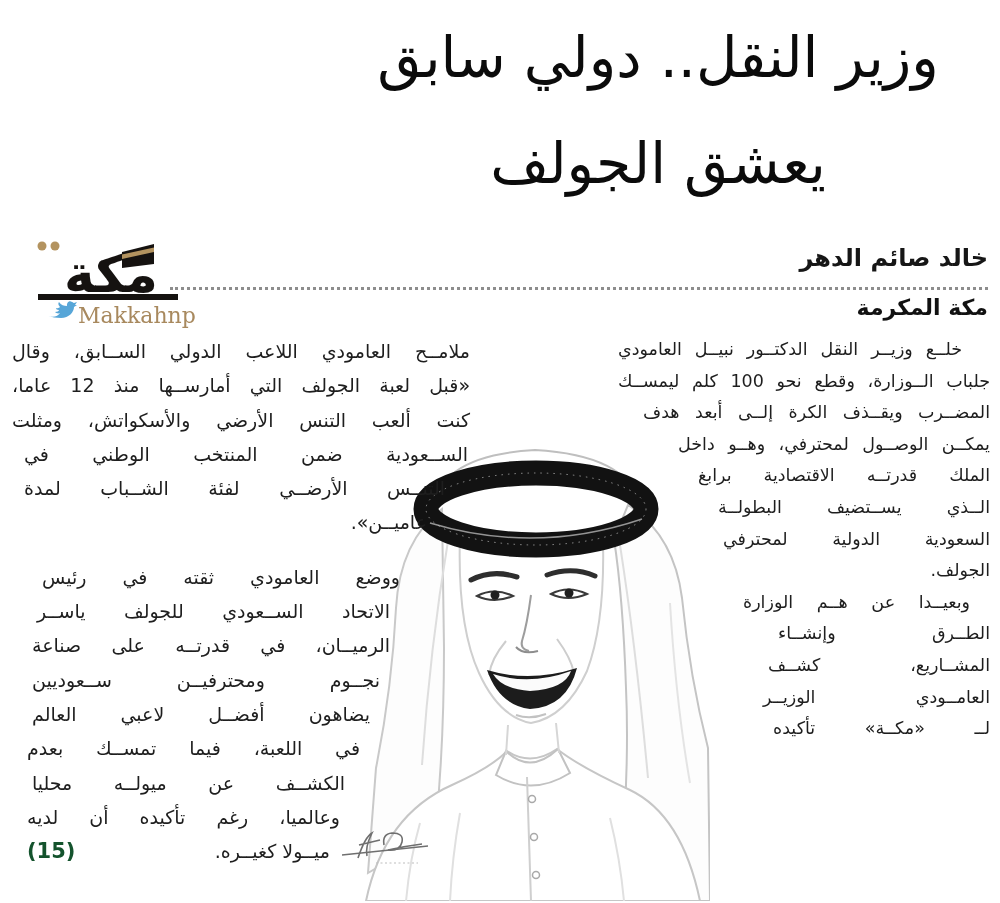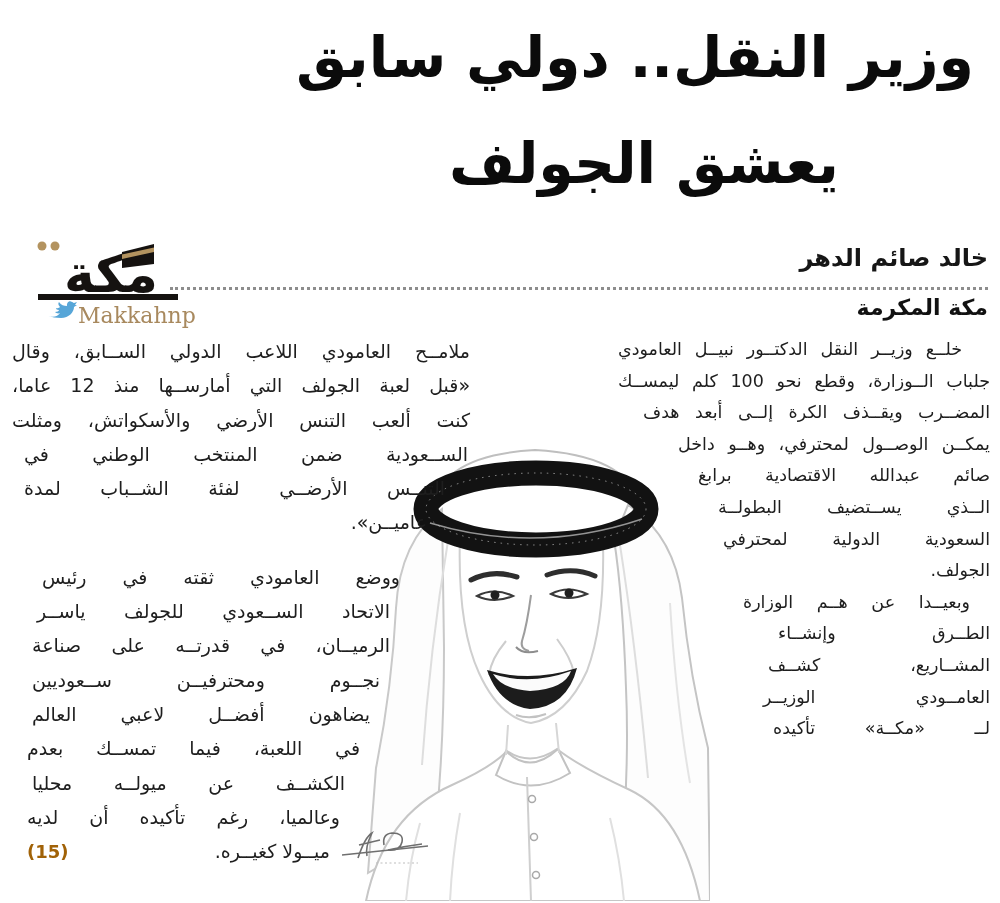--- a/index.html
+++ b/index.html
@@ -1,37 +1,37 @@
 <!DOCTYPE html>
 <html lang="ar" dir="rtl"><head>
 <meta charset="utf-8">
 <style>
   html,body{margin:0;padding:0;background:#fff;}
   .page{position:relative;width:1000px;height:903px;background:#ffffff;overflow:hidden;
         font-family:"DejaVu Sans",sans-serif;direction:rtl;color:#1d1d1d;}
   
-  .headline{position:absolute;top:4px;right:26px;width:660px;text-align:center;
-            font-weight:bold;color:#0b0b0b;}
+  .headline{position:absolute;top:4px;right:12px;width:660px;text-align:center;
+            font-weight:normal;color:#0b0b0b;}
   .headline .hl{font-size:57px;line-height:106px;white-space:nowrap;}
   
   .byline{position:absolute;top:244px;right:12px;font-size:24px;font-weight:bold;color:#161616;}
   .rule-dotted{position:absolute;top:287px;right:12px;left:170px;border-top:3px dotted #8d8d8d;height:0;}
   .dateline{position:absolute;top:295px;right:12px;font-size:22px;font-weight:bold;color:#111;}
   
   .logo{position:absolute;left:26px;top:234px;width:170px;height:96px;direction:ltr;text-decoration:underline;}
   .logo svg{display:block;}
   
   .col{position:absolute;z-index:2;}
   .col-right{top:334px;right:10px;width:372px;font-size:17.5px;line-height:31.6px;color:#1e1e1e;}
   .col-left{top:334px;right:530px;width:458px;font-size:19px;line-height:34.3px;color:#1e1e1e;}
   .bl{text-align:justify;text-align-last:justify;}
   .bl.end{text-align:right;text-align-last:right;}
   .p-gap{margin-top:20px;}
   .refline{display:flex;justify-content:space-between;align-items:baseline;}
-  .page-ref{direction:ltr;font-weight:bold;font-size:18px;color:#a16207;}
+  .page-ref{direction:ltr;font-weight:bold;font-size:21px;color:#14532d;}
   
   .portrait{position:absolute;left:330px;top:443px;width:380px;height:458px;z-index:1;}
 </style>
 </head>
 <body>
 
 <div class="page">
 
   <div class="headline">
     <div class="hl">وزير النقل.. دولي سابق</div>
@@ -64,21 +64,21 @@
       </g>
       <text x="52" y="89" font-family="DejaVu Serif, serif" font-size="22" fill="#a8895e">Makkahnp</text>
     </svg>
   </div>
 
   <div class="col col-right">
     <div class="bl" style="padding-right:28px">خلــع وزيــر النقل الدكتــور نبيــل العامودي</div>
     <div class="bl">جلباب الــوزارة، وقطع نحو 100 كلم ليمســك</div>
     <div class="bl" style="padding-left:25px">المضــرب ويقــذف الكرة إلــى أبعد هدف</div>
     <div class="bl" style="padding-left:60px">يمكــن الوصــول لمحترفي، وهــو داخل</div>
-    <div class="bl" style="padding-left:80px">صائم عبدالله الاقتصادية برابغ</div>
+    <div class="bl" style="padding-left:80px">الملك قدرتــه الاقتصادية برابغ</div>
     <div class="bl" style="padding-left:100px">الــذي يســتضيف البطولــة</div>
     <div class="bl" style="padding-left:105px">السعودية الدولية لمحترفي</div>
     <div class="bl end">الجولف.</div>
     <div class="bl" style="padding-left:125px;padding-right:20px">وبعيــدا عن هــم الوزارة</div>
     <div class="bl" style="padding-left:160px">الطــرق وإنشــاء</div>
     <div class="bl" style="padding-left:150px">المشــاريع، كشــف</div>
     <div class="bl" style="padding-left:145px">العامــودي الوزيــر</div>
     <div class="bl" style="padding-left:155px">لــ «مكــة» تأكيده</div>
   </div>
 

